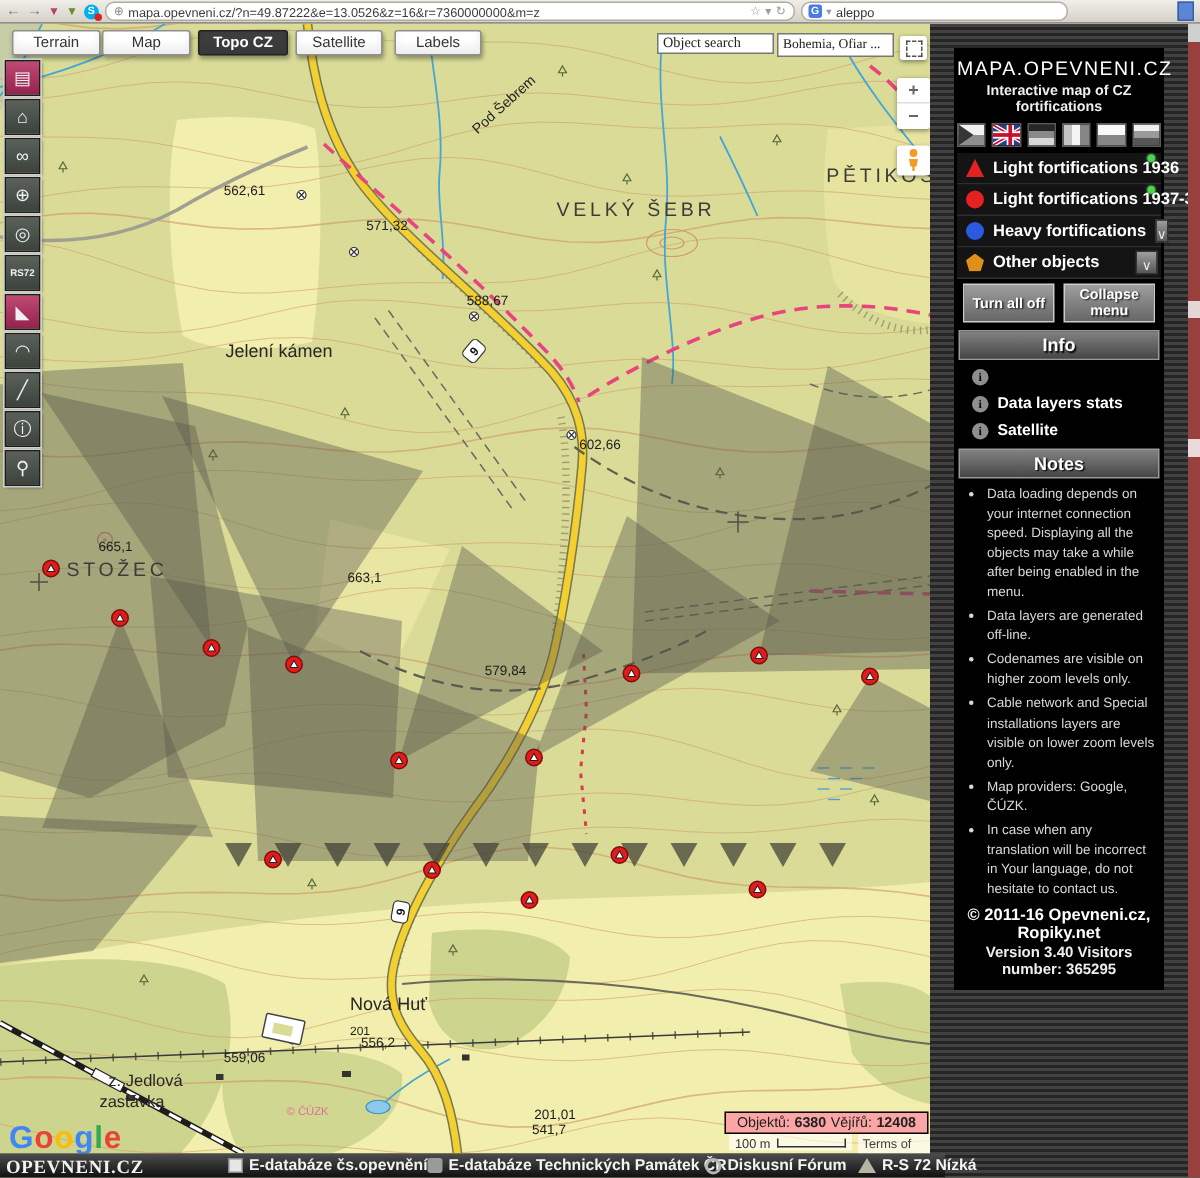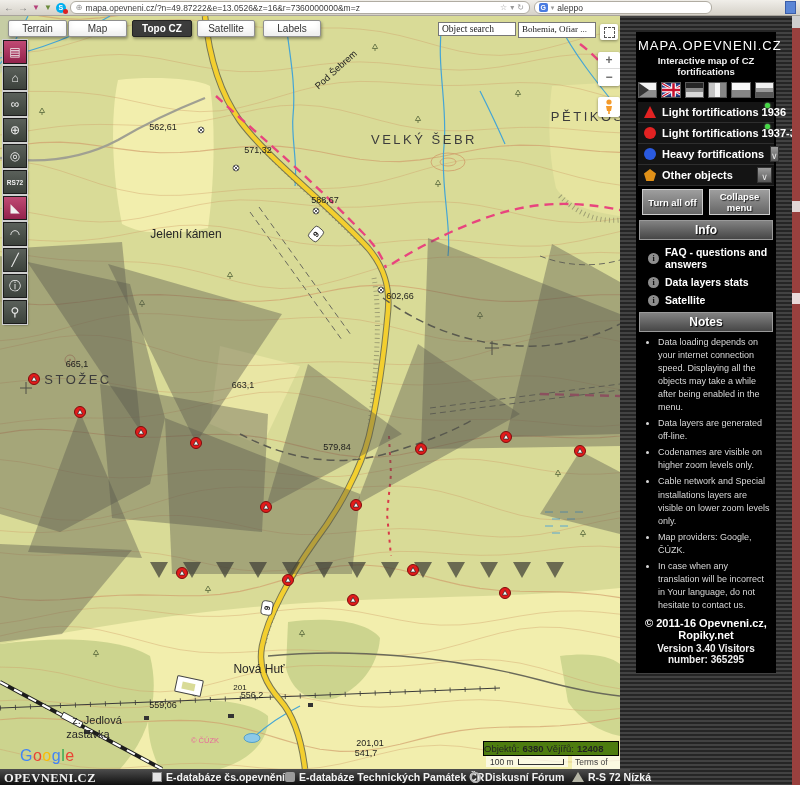--- a/index.html
+++ b/index.html
@@ -45,27 +45,27 @@
   #fullscreen-btn span{width:9px;height:9px;border:1px dashed #555;}
   #zoom-ctl{position:absolute;left:598px;top:36px;width:22px;height:34px;background:#fff;border-radius:2px;box-shadow:0 1px 3px rgba(0,0,0,.4);text-align:center;}
   #zoom-ctl .z{display:block;height:16px;line-height:16px;font-size:12px;color:#666;font-weight:bold;}
   #zoom-ctl .z:first-child{border-bottom:1px solid #ddd;}
   #pegman{position:absolute;left:598px;top:81px;width:22px;height:20px;background:#fff;border-radius:2px;box-shadow:0 1px 3px rgba(0,0,0,.4);display:flex;align-items:center;justify-content:center;}
   #left-toolbar{position:absolute;left:3px;top:24px;width:24px;}
   .tool-btn{width:22px;height:22px;margin-bottom:2px;background:linear-gradient(#5a605a,#3c423c);border:1px solid #1c1c1c;outline:1px solid #cfcfcf;
     color:#f0f0f0;font-size:12px;display:flex;align-items:center;justify-content:center;box-shadow:1px 1px 2px rgba(0,0,0,.5);}
   .tool-btn.pink{background:linear-gradient(#c04a74,#93224c);}
   .tool-btn.small{font-size:6.5px;font-weight:bold;letter-spacing:0;}
-  #status-box{position:absolute;left:483px;top:725px;width:134px;height:13px;background:#4d7c0f;border:1px solid #000;
-    font-size:9.5px;color:#222;display:flex;align-items:center;gap:3px;white-space:nowrap;}
+  #status-box{position:absolute;left:483px;top:725px;width:134px;height:13px;background:#fca5a5;border:1px solid #000;
+    font-size:9.5px;color:#222;display:flex;align-items:center;justify-content:center;gap:3px;white-space:nowrap;}
   #status-box b{font-size:9.5px;}
   #scale-strip{position:absolute;left:486px;top:740px;height:11px;background:rgba(255,255,255,.65);display:flex;align-items:center;gap:4px;padding:0 4px;font-size:8.5px;color:#333;}
   #scale-bar{width:44px;height:5px;border:1px solid #333;border-top:none;}
   #terms{position:absolute;left:572px;top:740px;font-size:8.5px;color:#444;background:rgba(255,255,255,.65);padding:1px 3px;}
-  #google-logo{position:absolute;left:20px;top:731px;font-size:16px;font-weight:normal;letter-spacing:.5px;}
+  #google-logo{position:absolute;left:6px;top:731px;font-size:21px;font-weight:bold;letter-spacing:.5px;}
 
   
   .lbl-elev{font:9px "Liberation Sans",sans-serif;fill:#1c1c1c;}
   .lbl-elev-s{font:8px "Liberation Sans",sans-serif;fill:#1c1c1c;}
   .lbl-big{font:13px "Liberation Sans",sans-serif;fill:#3c3c3c;letter-spacing:2.5px;}
   .lbl-med{font:12px "Liberation Sans",sans-serif;fill:#262626;}
   .lbl-med2{font:11px "Liberation Sans",sans-serif;fill:#262626;}
   .lbl-road{font:9.5px "Liberation Sans",sans-serif;fill:#222;}
   .lbl-cuzk{font:7.5px "Liberation Sans",sans-serif;fill:#e86a9a;}
   .lbl-badge{font:bold 8px "Liberation Sans",sans-serif;fill:#111;}
@@ -520,21 +520,20 @@
 
         <span class="chev"></span>
       </div>
       <div class="sb-btnrow">
         <button>Turn all off</button>
         <button>Collapse menu</button>
       </div>
       <div class="sb-header">Info</div>
       <div class="info-row">
         <span class="info-ic"></span>
-        <span class="info-label">FAQ - questions and answers</span>
       </div>
       <div class="info-row">
         <span class="info-ic"></span>
         <span class="info-label">Data layers stats</span>
       </div>
       <div class="info-row">
         <span class="info-ic"></span>
         <span class="info-label">Satellite</span>
       </div>
       <div class="sb-header">Notes</div>

